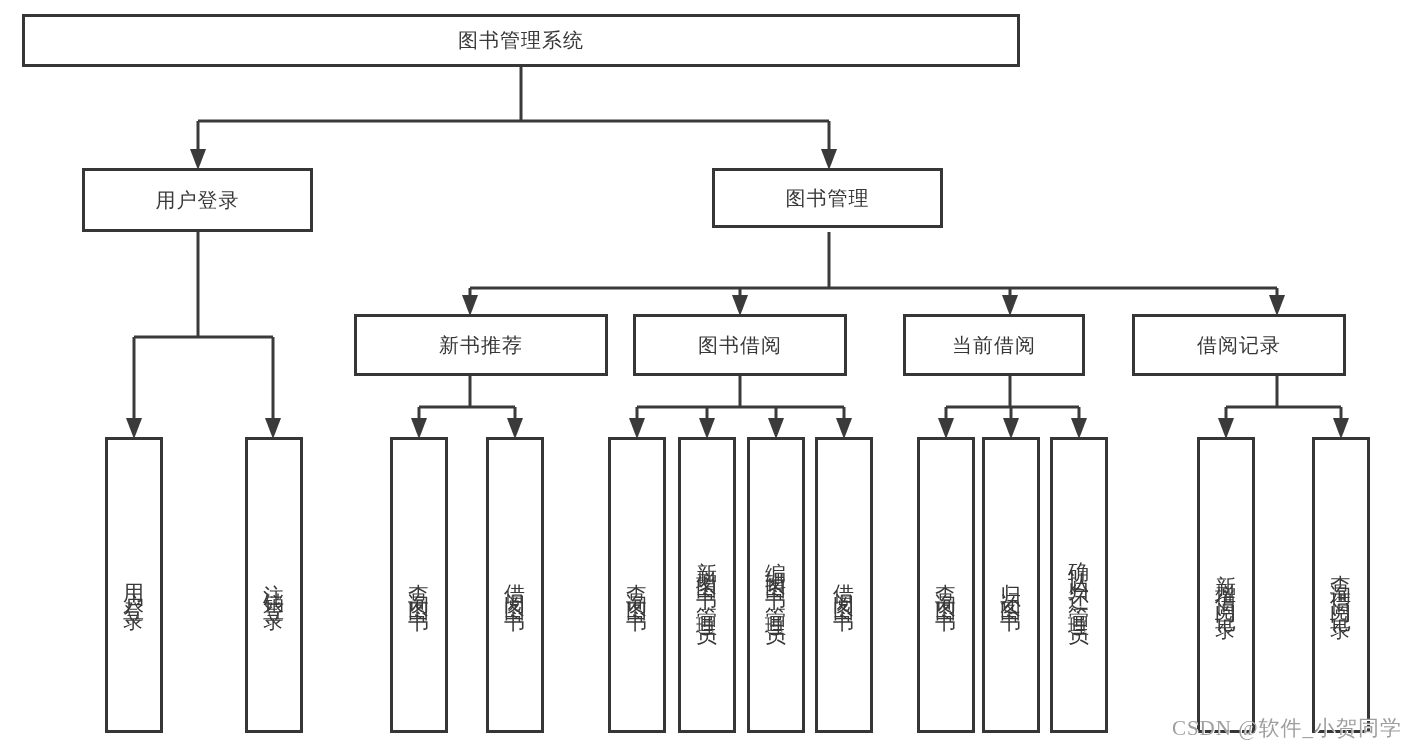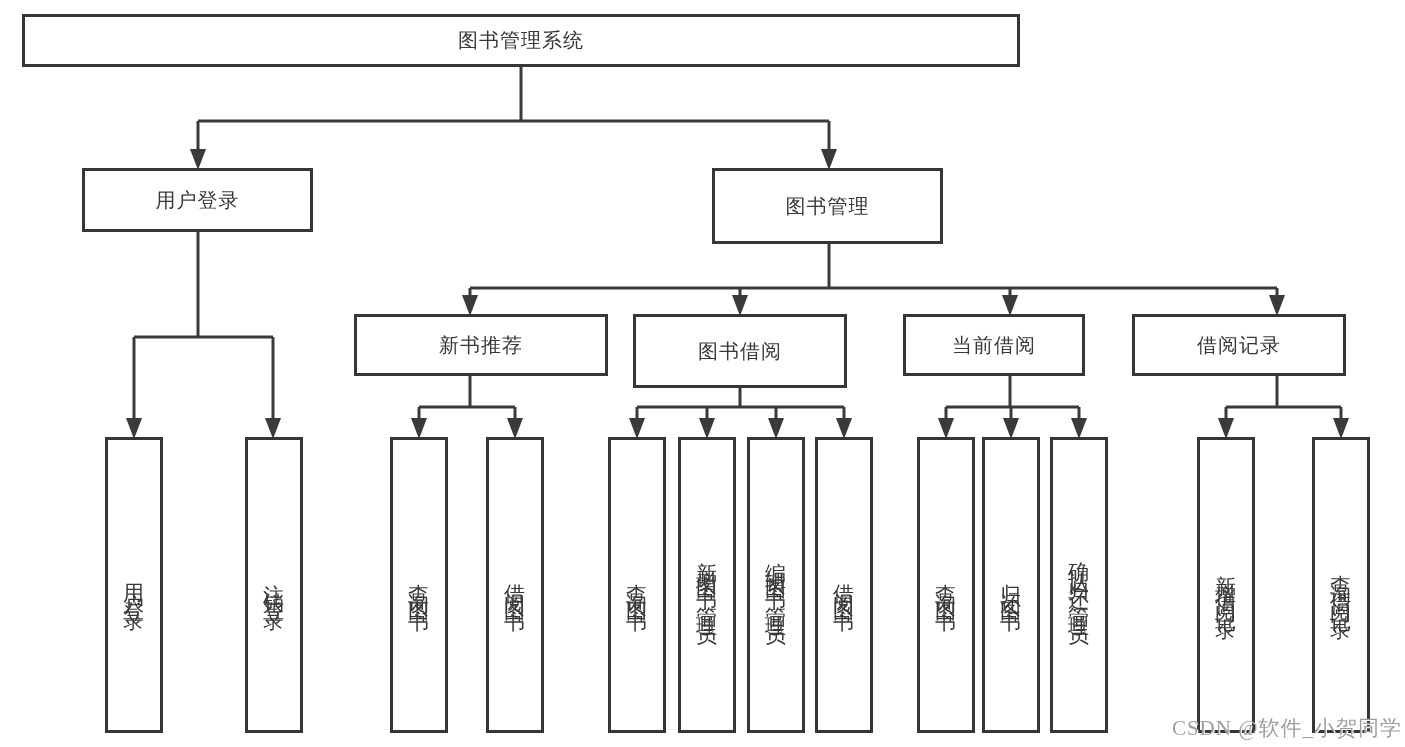--- a/index.html
+++ b/index.html
@@ -96,28 +96,28 @@
     <polygon points="1333,418 1349,418 1341,439"></polygon>
   </svg>
 
   <div class="box h" style="left:22px;top:14px;width:998px;height:53px;">
     <span>图书管理系统</span>
   </div>
 
   <div class="box h" style="left:82px;top:168px;width:231px;height:64px;">
     <span>用户登录</span>
   </div>
-  <div class="box h" style="left:712px;top:168px;width:231px;height:76px;">
+  <div class="box h" style="left:712px;top:168px;width:231px;height:60px;">
     <span>图书管理</span>
   </div>
 
   <div class="box h" style="left:354px;top:314px;width:254px;height:62px;">
     <span>新书推荐</span>
   </div>
-  <div class="box h" style="left:633px;top:314px;width:214px;height:74px;">
+  <div class="box h" style="left:633px;top:314px;width:214px;height:62px;">
     <span>图书借阅</span>
   </div>
   <div class="box h" style="left:903px;top:314px;width:182px;height:62px;">
     <span>当前借阅</span>
   </div>
   <div class="box h" style="left:1132px;top:314px;width:214px;height:62px;">
     <span>借阅记录</span>
   </div>
 
   <div class="box v" style="left:105px;top:437px;width:58px;height:296px;">

